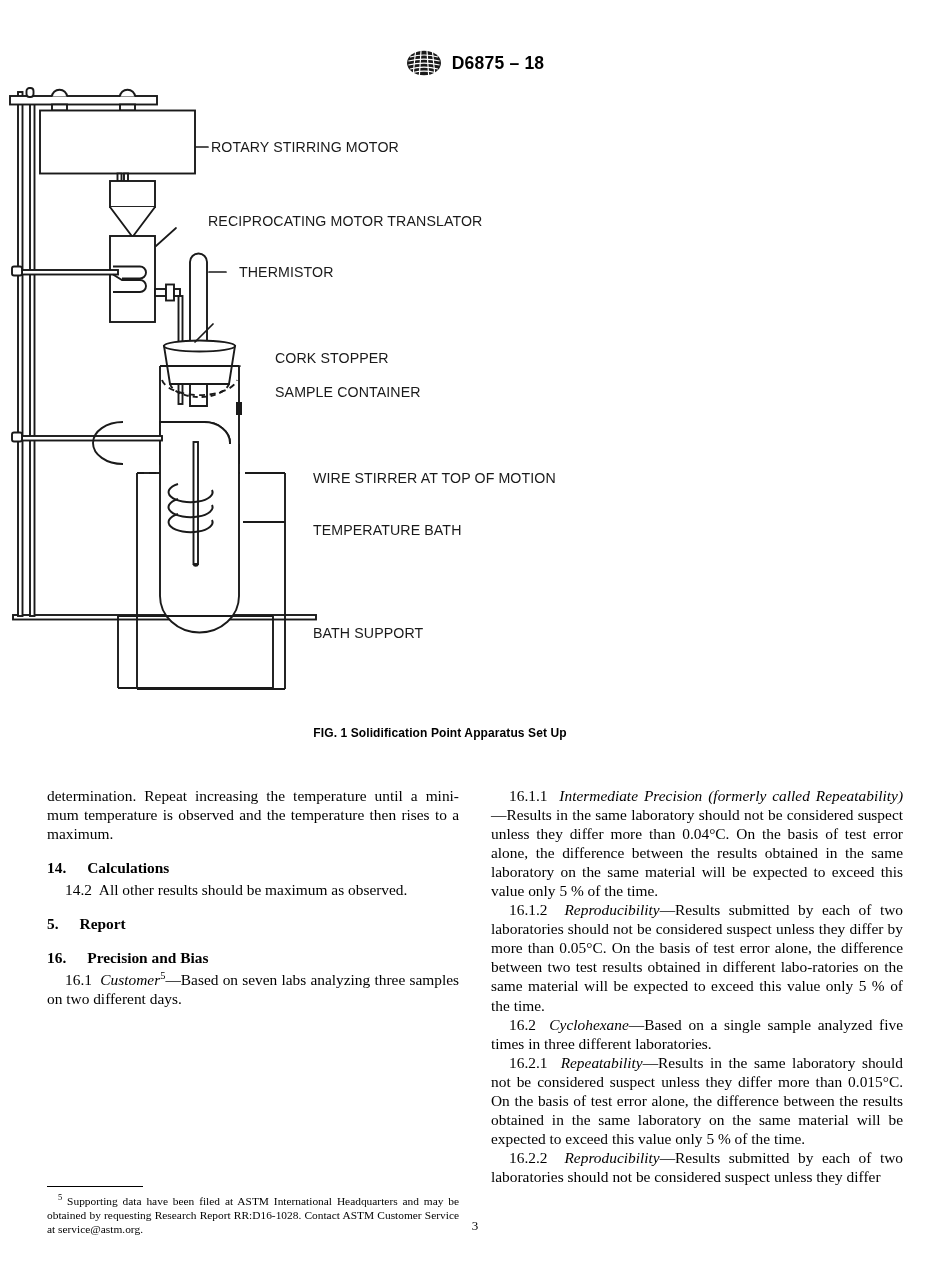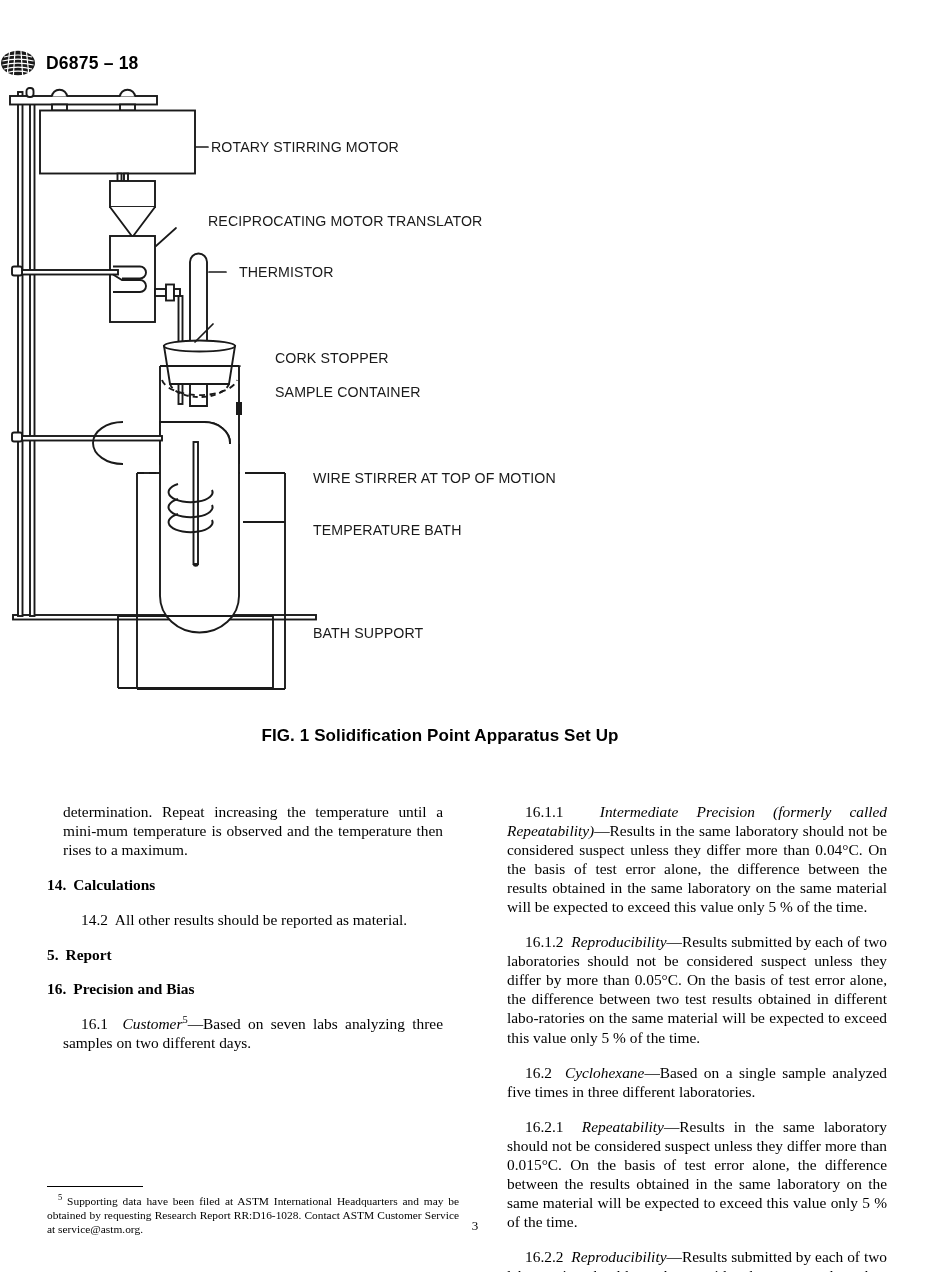--- a/index.html
+++ b/index.html
@@ -16,20 +16,21 @@
     overflow: hidden;
   }
 
   
   #page-header {
     position: absolute;
     top: 50px;
     left: 0;
     width: 950px;
     display: flex;
+    justify-content: center;
     align-items: center;
     gap: 10px;
   }
   #astm-logo {
     width: 36px;
     height: 26px;
     display: block;
   }
   #doc-designation {
     font-family: "Liberation Sans", sans-serif;
@@ -49,21 +50,21 @@
     width: 950px;
     height: 650px;
   }
   #figure-caption {
     position: absolute;
     top: 642px;
     left: 0;
     width: 880px;
     text-align: center;
     font-family: "Liberation Sans", sans-serif;
-    font-size: 17px;
+    font-size: 12px;
     font-weight: bold;
     letter-spacing: 0.1px;
   }
   .fig-label {
     font-family: "Liberation Sans", sans-serif;
     font-size: 14.2px;
     fill: #1a1a1a;
     letter-spacing: 0.1px;
   }
 
@@ -77,38 +78,38 @@
   }
   .col {
     position: absolute;
     top: 0;
     width: 412px;
   }
   #col-left  { left: 0; }
   #col-right { left: 444px; }
 
   p.para {
-    margin: 16px;
+    margin: 0;
     font-size: 15.4px;
     line-height: 19.05px;
     text-align: justify;
     text-justify: inter-word;
     hyphens: manual;
   }
   p.indent { text-indent: 18px; }
   p.noindent { text-indent: 0; }
 
   h3.section-head {
     margin: 15px 0 3px 0;
     font-size: 15.4px;
     line-height: 19.05px;
     font-weight: bold;
     text-indent: 0;
   }
-  h3.section-head .num { margin-right: 7px; }
+  h3.section-head .num { margin-right: 21px; }
 
   .it { font-style: italic; }
   sup.fn { font-size: 10.5px; vertical-align: super; line-height: 0; }
 
   
   #footnote-block {
     position: absolute;
     left: 47px;
     top: 1138px;
     width: 412px;
@@ -277,21 +278,21 @@
   <div class="col" id="col-left">
 
     <p class="para noindent">determination. Repeat increasing the temperature until a mini-mum temperature is observed and the temperature then rises to a maximum.</p>
 
     <h3 class="section-head">
       <span class="num">14.</span><span>Calculations</span>
     </h3>
 
 
     <p class="para indent">
-      <span>14.2</span><span>&nbsp; </span><span>All other results should be reported as material.</span>
+      <span>14.2</span><span>&nbsp; </span><span>All other results should be maximum as observed.</span>
     </p>
 
     <h3 class="section-head">
       <span class="num">5.</span><span>Report</span>
     </h3>
 
 
     <h3 class="section-head">
       <span class="num">16.</span><span>Precision and Bias</span>
     </h3>

